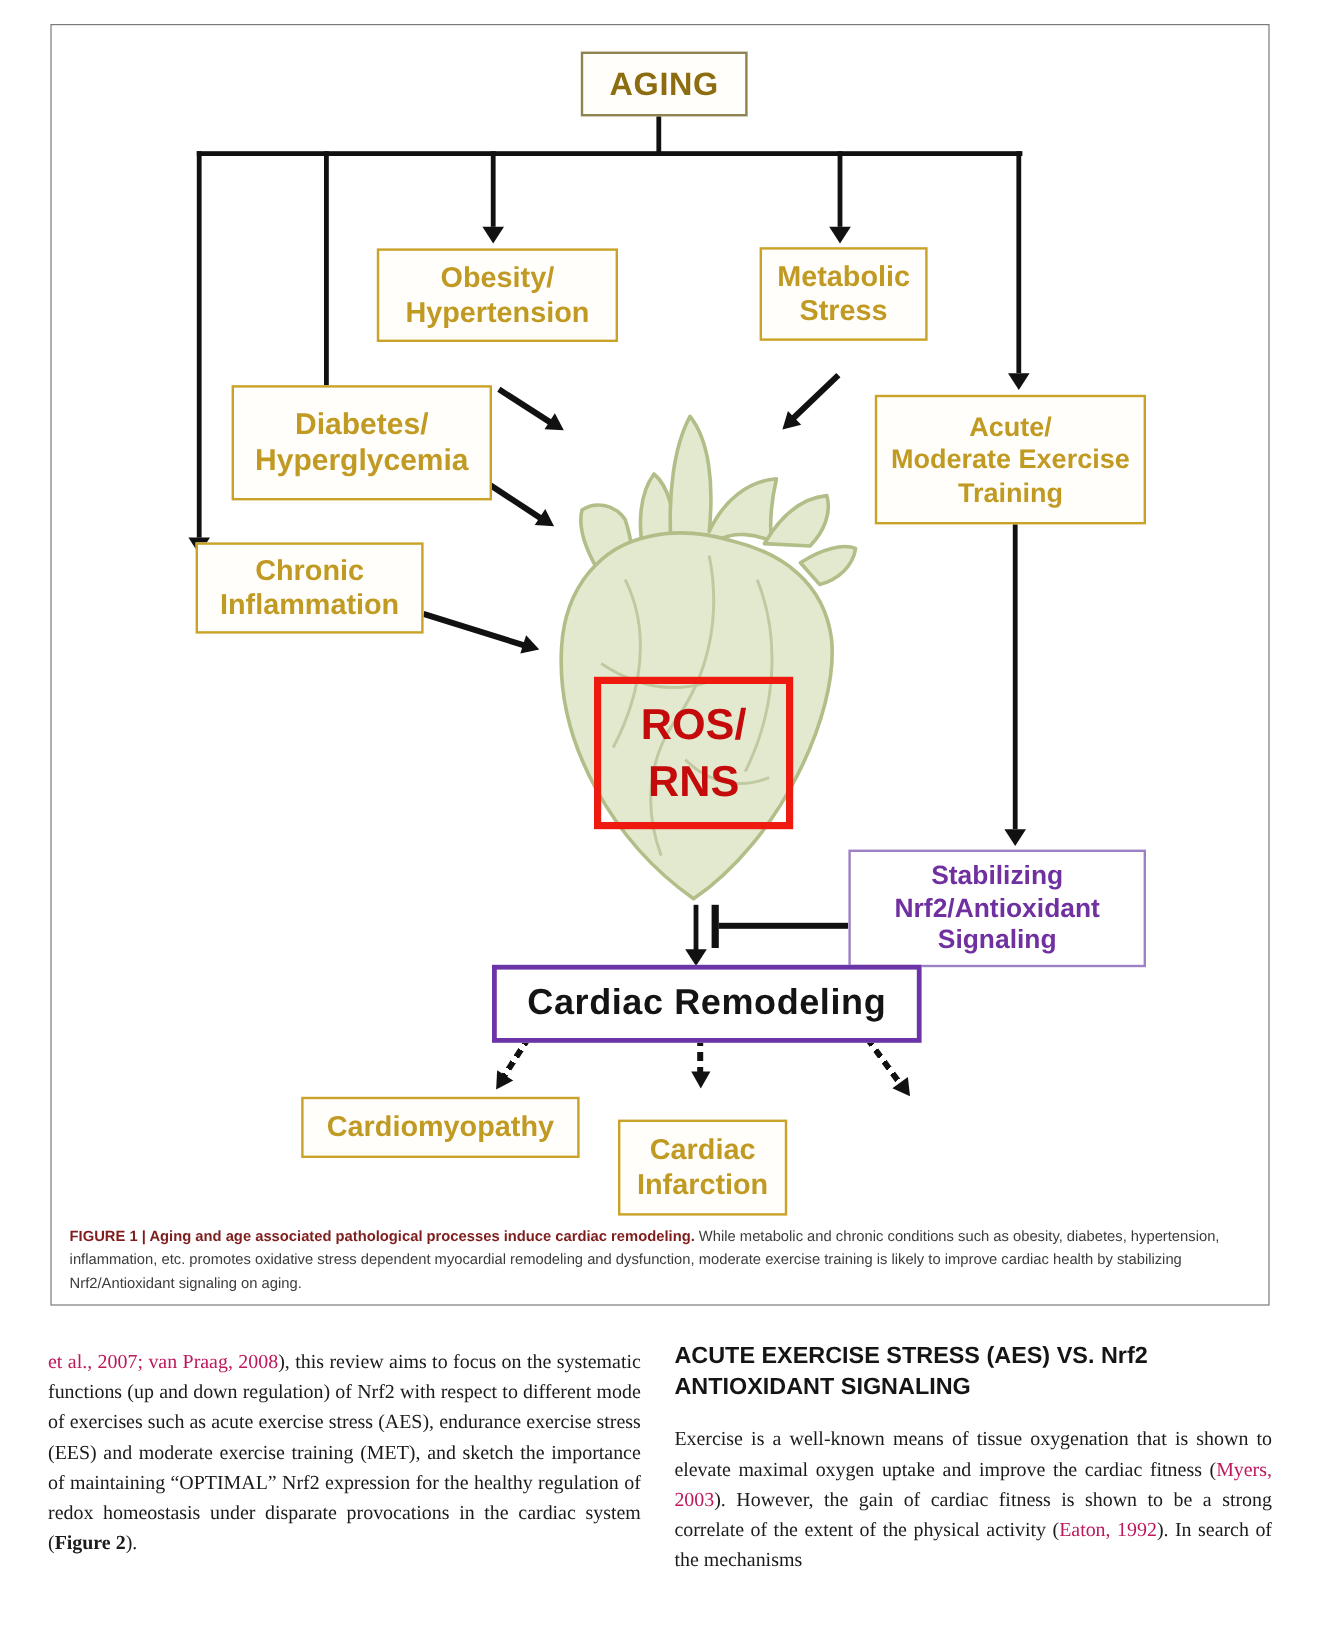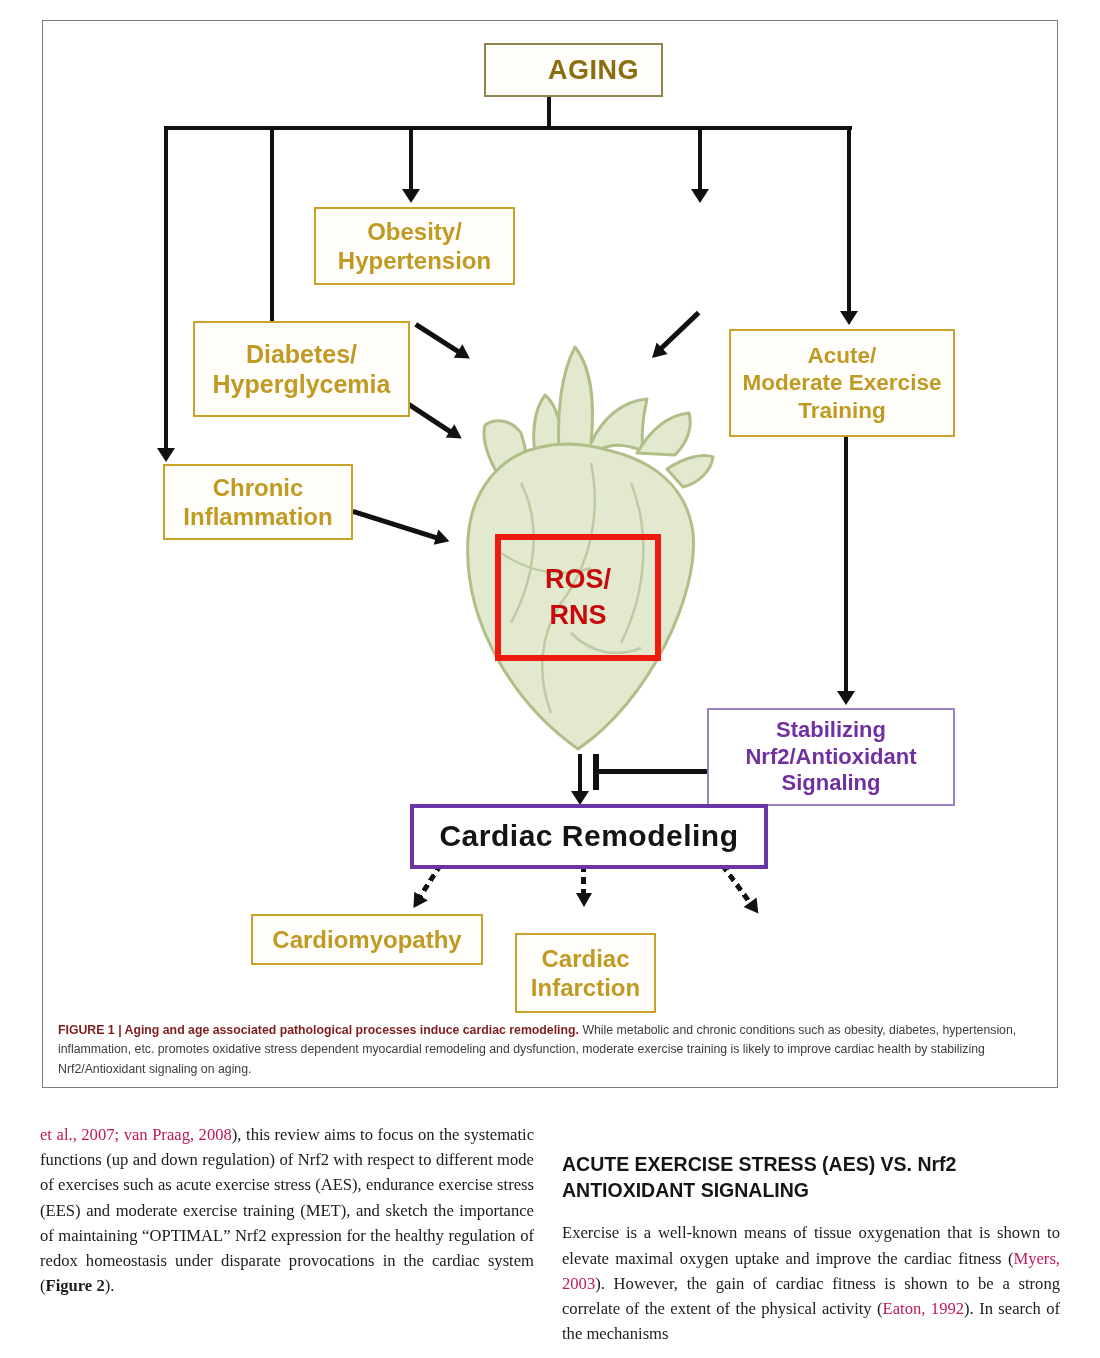--- a/index.html
+++ b/index.html
@@ -6,21 +6,21 @@
   .page{position:relative;width:1100px;height:1358px;background:#fff;overflow:hidden;
         font-family:"Liberation Sans",sans-serif;}
   
   .fig{position:absolute;left:42px;top:20px;width:1014px;height:1066px;
        border:1.5px solid #7b7b7b;background:#fff;}
   
   .gbox{position:absolute;display:flex;align-items:center;justify-content:center;
         text-align:center;white-space:pre-line;font-weight:bold;line-height:1.22;
         border:2px solid #c9a227;background:#fffefb;color:#c09a22;}
   .aging{border-color:#8f8352;color:#8c6d10;font-size:27px;letter-spacing:.5px;}
-  .ros{border:6px solid #ee1a10;background:transparent;color:#c40a0a;font-size:27px;line-height:1.3;}
+  .ros{border:6px solid #ee1a10;background:transparent;color:#c40a0a;font-size:36px;line-height:1.3;margin-top:30px;}
   .stab{border:2px solid #9c82c4;background:#fff;color:#7030a0;font-size:22px;}
   .remod{border:4px solid #6b35a8;background:#fff;color:#141414;font-size:30px;letter-spacing:.5px;}
   
   .ln{position:absolute;background:#111;}
   .ah-down{position:absolute;width:0;height:0;border-left:9px solid transparent;
            border-right:9px solid transparent;border-top:14px solid #111;}
   .darrow{position:absolute;height:0;transform-origin:0 0;}
   .darrow .shaft{position:absolute;left:0;right:12px;top:-2.5px;height:5px;background:#111;}
   .darrow.dash .shaft{background:repeating-linear-gradient(90deg,#111 0 7px,transparent 7px 12px);}
   .darrow .tip{position:absolute;right:-1px;top:-8.5px;width:0;height:0;
@@ -31,21 +31,21 @@
   .caption{position:absolute;left:15px;top:1000px;width:986px;font-size:12.3px;
            line-height:1.58;color:#3c3c3c;}
   .caption b{color:#7f1d1d;}
   
   .serif{font-family:"Liberation Serif",serif;font-size:16.6px;line-height:1.52;
          color:#1b1b1b;text-align:justify;}
   .col-left{position:absolute;left:40px;top:1122px;width:494px;}
   .col-right{position:absolute;left:562px;top:1118px;width:498px;}
   .cite{color:#be185d;}
   .h2{font-family:"Liberation Sans",sans-serif;font-weight:bold;font-size:19.5px;
-      line-height:1.32;color:#151515;white-space:pre-line;text-align:left;margin-top:34px;}
+      line-height:1.32;color:#151515;white-space:pre-line;text-align:left;}
   .col-right p{margin:17px 0 0 0;}
   .col-left p{margin:0;}
 </style>
 </head>
 <body>
 
 <div class="page">
 
   <div class="fig">
 
@@ -116,29 +116,31 @@
       </div>
     <div class="darrow dash" style="left:541px;top:844px;width:41px;transform:rotate(90deg);">
         <div class="shaft"></div>
         <div class="tip"></div>
       </div>
     <div class="darrow dash" style="left:680px;top:844px;width:59px;transform:rotate(53.9deg);">
         <div class="shaft"></div>
         <div class="tip"></div>
       </div>
 
-    <div class="gbox aging" style="left:441px;top:22px;width:135px;height:50px;padding-left:40px;">AGING</div>
+    <div class="gbox aging" style="left:441px;top:22px;width:135px;height:50px;">AGING</div>
     <div class="gbox" style="left:271px;top:186px;width:197px;height:74px;font-size:24px;">Obesity/
 Hypertension</div>
+    <div class="gbox" style="left:590px;top:185px;width:136px;height:74px;font-size:24px;">Metabolic
+Stress</div>
     <div class="gbox" style="left:150px;top:300px;width:213px;height:92px;font-size:25px;">Diabetes/
 Hyperglycemia</div>
     <div class="gbox" style="left:686px;top:308px;width:222px;height:104px;font-size:22.5px;">Acute/
 Moderate Exercise
 Training</div>
-    <div class="gbox" style="left:120px;top:443px;width:186px;height:72px;font-size:24px;">Chronic
+    <div class="gbox" style="left:120px;top:431px;width:186px;height:72px;font-size:24px;">Chronic
 Inflammation</div>
     <div class="gbox ros" style="left:452px;top:513px;width:154px;height:115px;">ROS/
 RNS</div>
     <div class="gbox stab" style="left:664px;top:687px;width:244px;height:94px;">Stabilizing
 Nrf2/Antioxidant
 Signaling</div>
     <div class="gbox remod" style="left:367px;top:783px;width:350px;height:57px;">Cardiac Remodeling</div>
     <div class="gbox" style="left:208px;top:893px;width:228px;height:47px;font-size:24px;">Cardiomyopathy</div>
     <div class="gbox" style="left:472px;top:889px;width:137px;height:76px;font-size:24px;margin-top:23px;">Cardiac
 Infarction</div>

